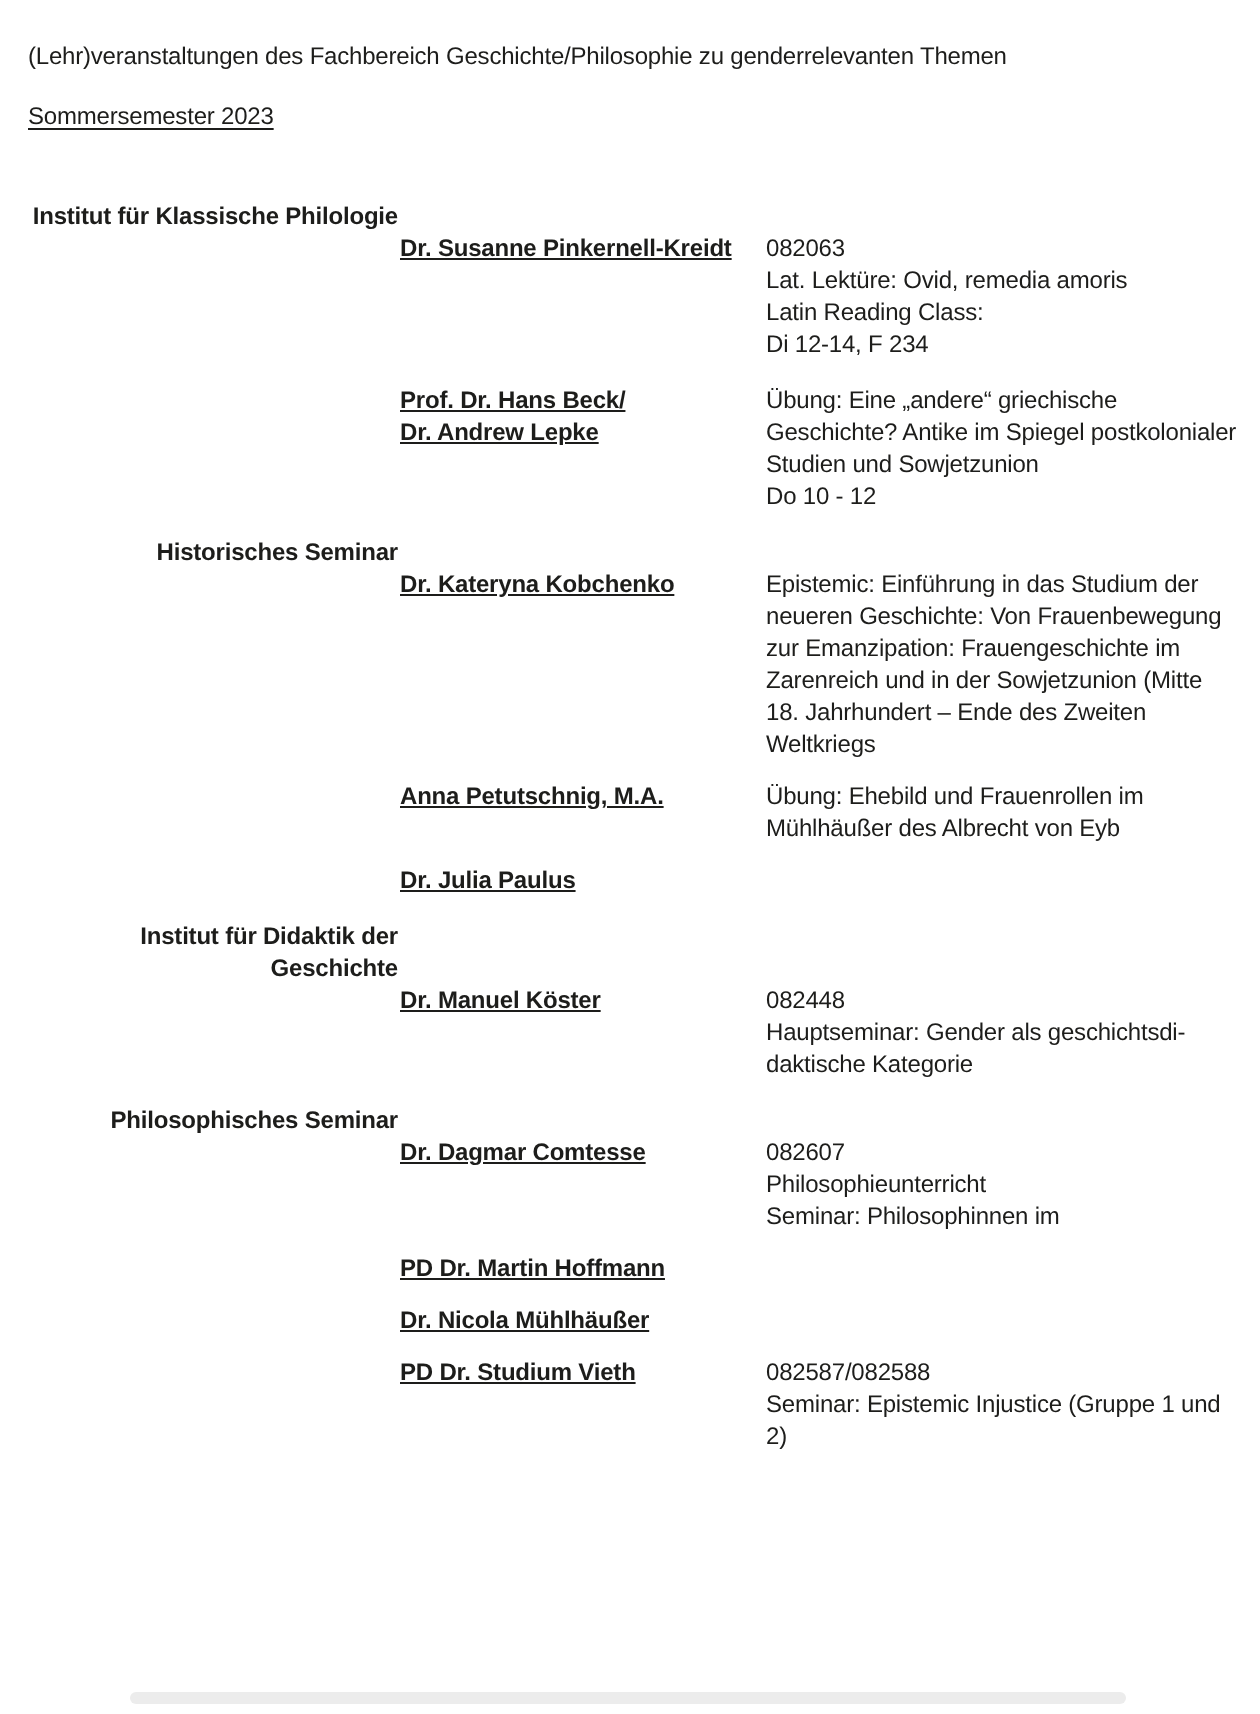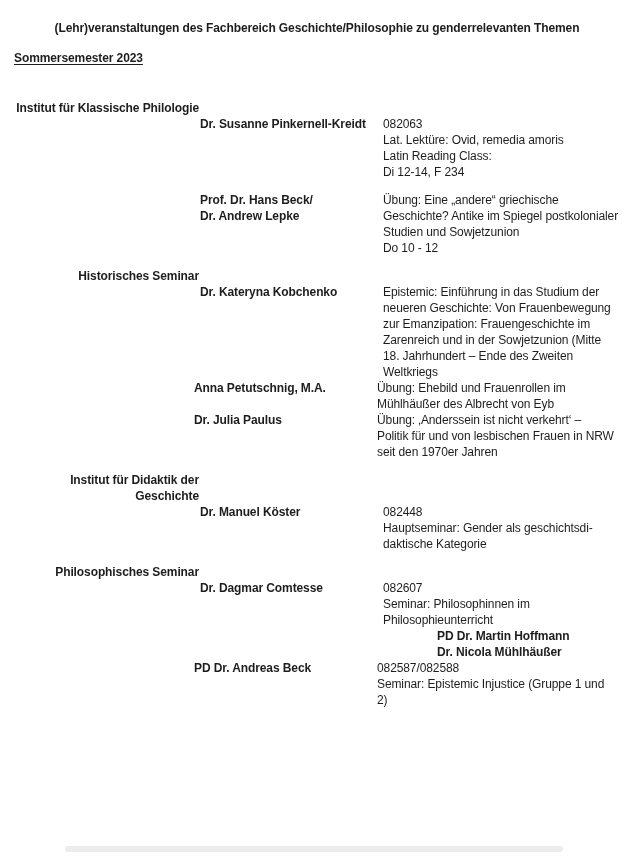--- a/index.html
+++ b/index.html
@@ -15,27 +15,26 @@
     font-family: "Liberation Sans", "DejaVu Sans", sans-serif;
     font-size: 12px;
     line-height: 16px;
     color: #1d1d1b;
     letter-spacing: -0.1px;
   }
   .page {
     padding: 20px 10px 0 14px;
   }
   .title {
-    font-weight: bold;
+    font-weight: normal;
     white-space: nowrap;
-    text-align: center;
   }
   .subtitle {
     margin-top: 14px;
-    font-weight: bold;
+    font-weight: normal;
     text-decoration: underline;
     text-underline-offset: 2px;
     display: inline-block;
   }
   .course-list {
     margin-top: 34px;
   }
   .section + .section {
     margin-top: 12px;
   }
@@ -46,27 +45,28 @@
   }
   .institution .line,
   .col .line {
     white-space: nowrap;
   }
   .entry {
     display: flex;
     align-items: flex-start;
   }
   .entry + .entry {
-    justify-content: flex-end;
+    margin-top: 10px;
   }
   .col.person {
     width: 183px;
     margin-left: 186px;
     font-weight: bold;
     flex: none;
+    text-decoration: underline;
   }
   .col.course {
     width: 243px;
     flex: none;
   }
   .hscrollbar {
     position: absolute;
     left: 65px;
     bottom: 5px;
     width: 498px;
@@ -148,25 +148,20 @@
     <div class="col course">
               <div class="line">Übung: Ehebild und Frauenrollen im</div>
               <div class="line">Mühlhäußer des Albrecht von Eyb</div>
             </div>
   </div>
 
   <div class="entry">
     <div class="col person">
               <div class="line">Dr. Julia Paulus</div>
             </div>
-    <div class="col course">
-              <div class="line">Übung: ‚Anderssein ist nicht verkehrt‘ –</div>
-              <div class="line">Politik für und von lesbischen Frauen in NRW</div>
-              <div class="line">seit den 1970er Jahren</div>
-            </div>
   </div>
 </div>
   </section>
 
   <section class="section">
     <div class="institution">
           <div class="line">Institut für Didaktik der</div>
           <div class="line">Geschichte</div>
         </div>
     <div class="entries">
@@ -187,40 +182,40 @@
     <div class="institution">
           <div class="line">Philosophisches Seminar</div>
         </div>
     <div class="entries">
   <div class="entry">
     <div class="col person">
               <div class="line">Dr. Dagmar Comtesse</div>
             </div>
     <div class="col course">
               <div class="line">082607</div>
+              <div class="line">Philosophieunterricht</div>
               <div class="line">Seminar: Philosophinnen im</div>
-              <div class="line">Philosophieunterricht</div>
             </div>
   </div>
 
   <div class="entry">
     <div class="col person">
               <div class="line">PD Dr. Martin Hoffmann</div>
             </div>
   </div>
 
   <div class="entry">
     <div class="col person">
               <div class="line">Dr. Nicola Mühlhäußer</div>
             </div>
   </div>
 
   <div class="entry">
     <div class="col person">
-              <div class="line">PD Dr. Andreas Beck</div>
+              <div class="line">PD Dr. Studium Vieth</div>
             </div>
     <div class="col course">
               <div class="line">082587/082588</div>
               <div class="line">Seminar: Epistemic Injustice (Gruppe 1 und</div>
               <div class="line">2)</div>
             </div>
   </div>
 </div>
   </section>
 </div>

